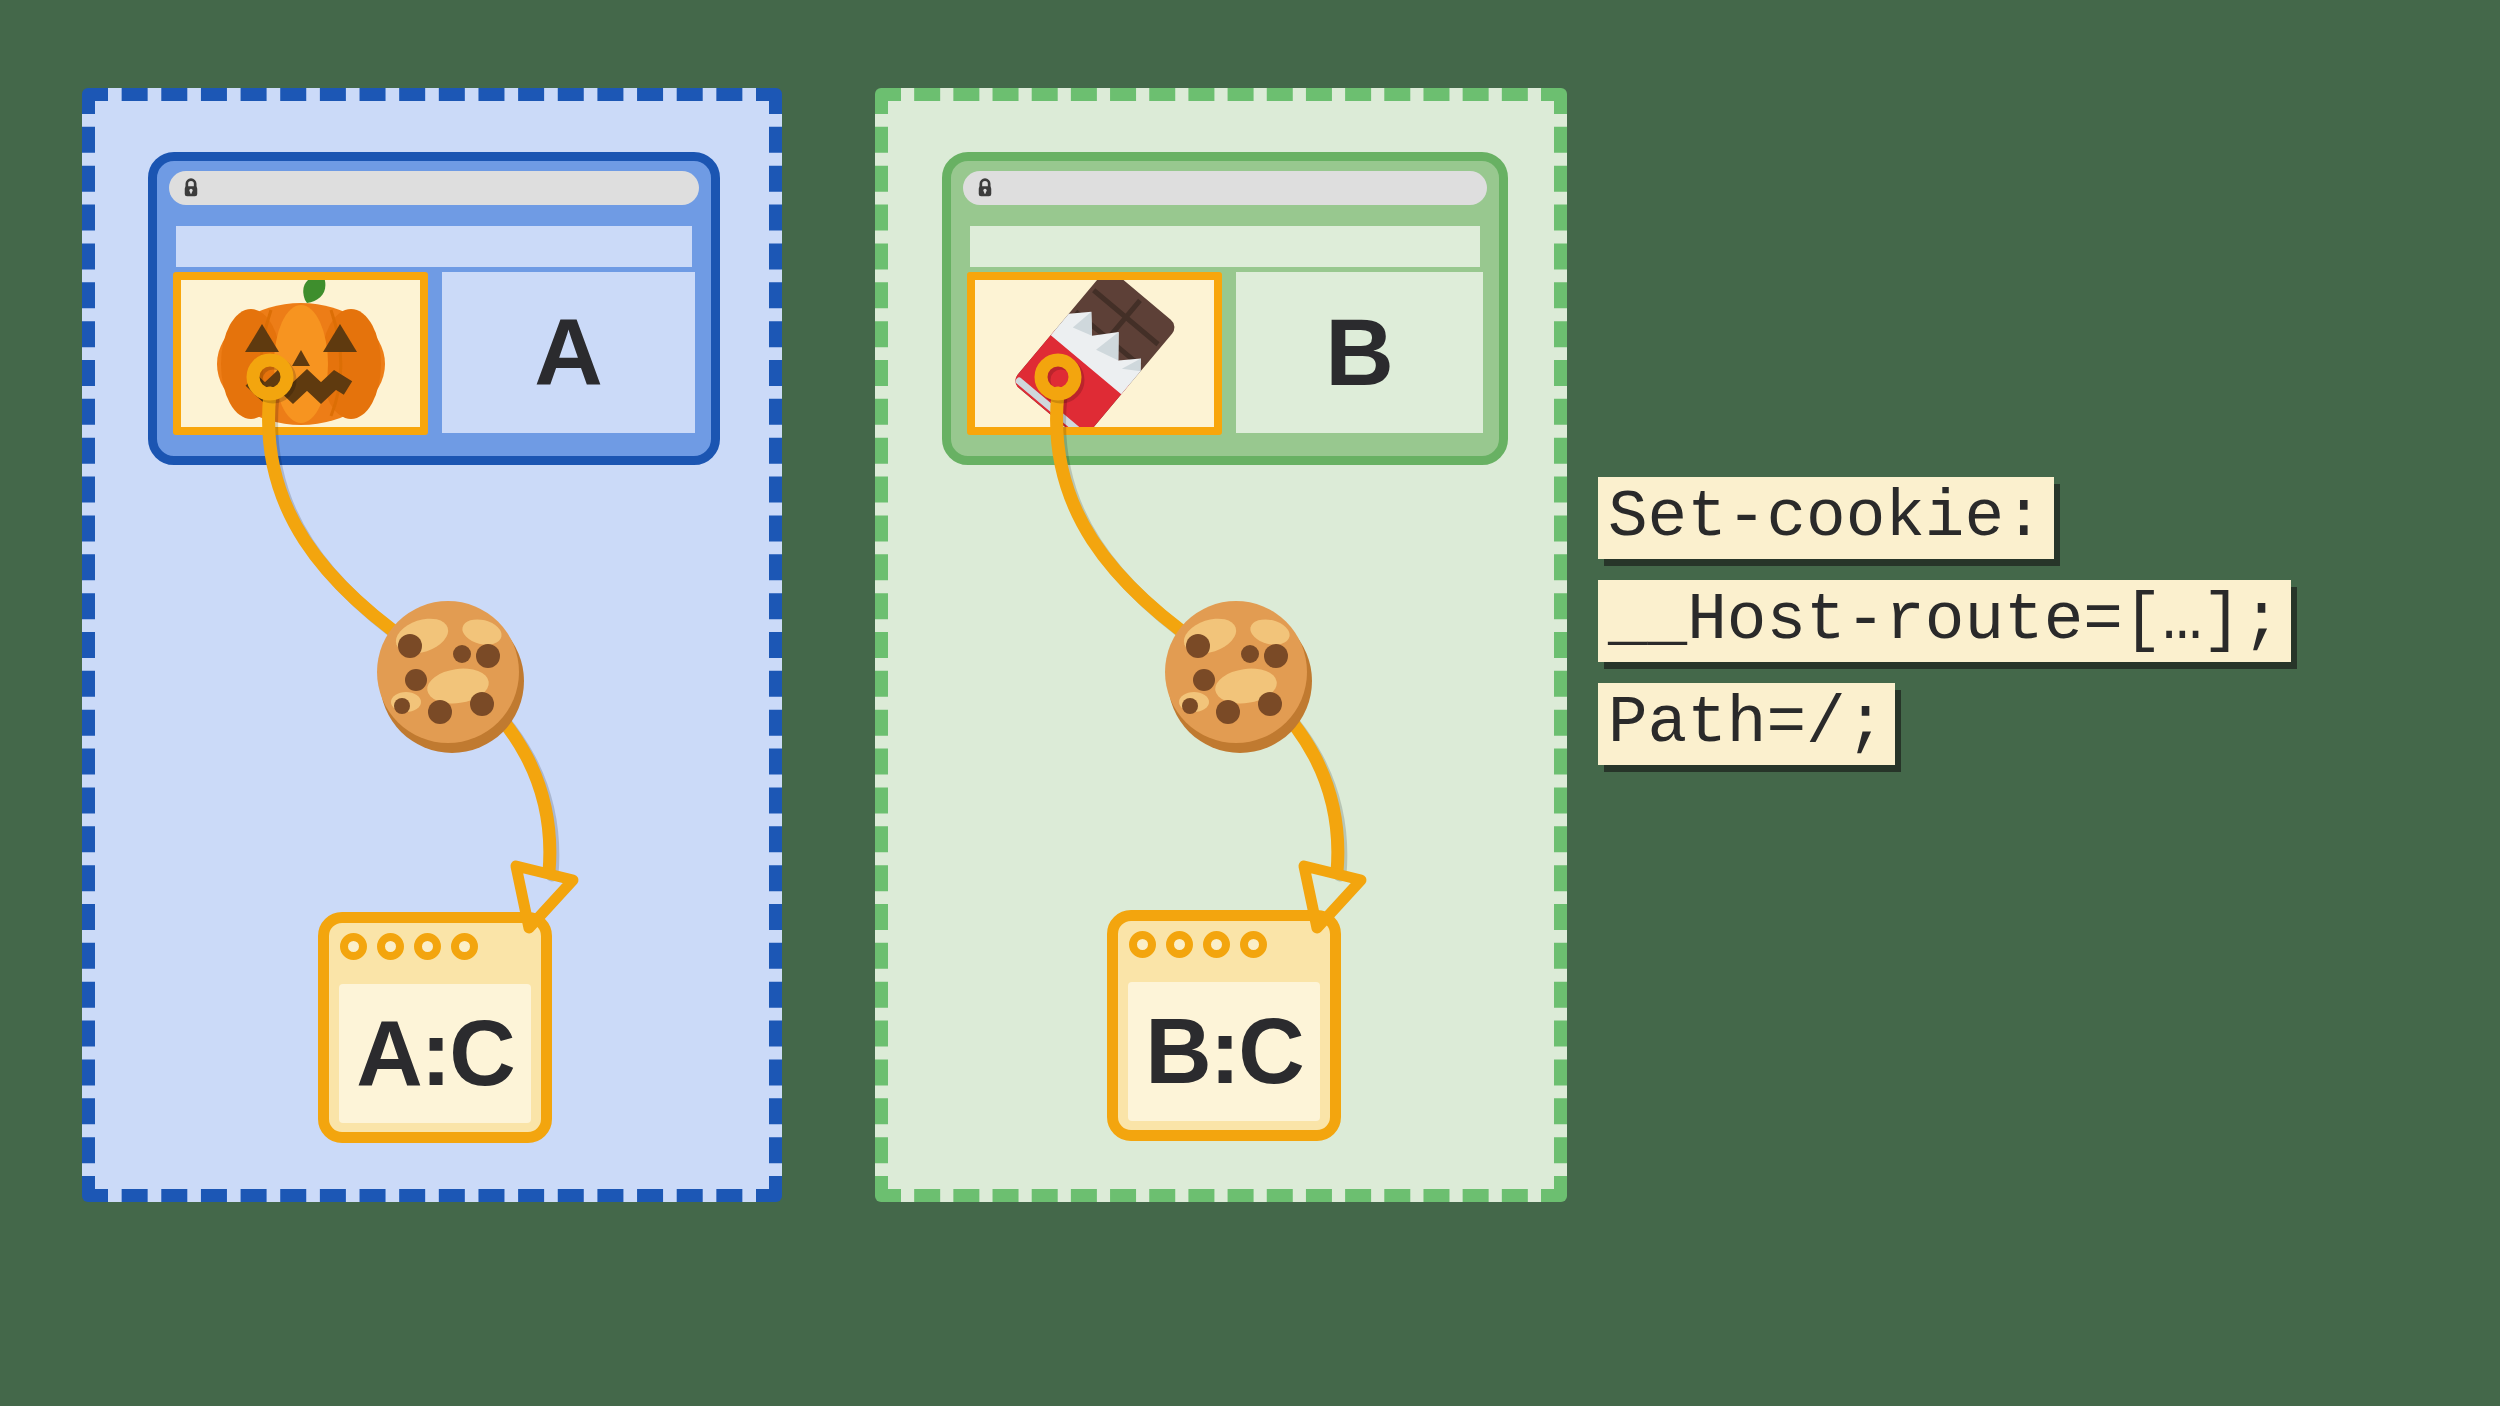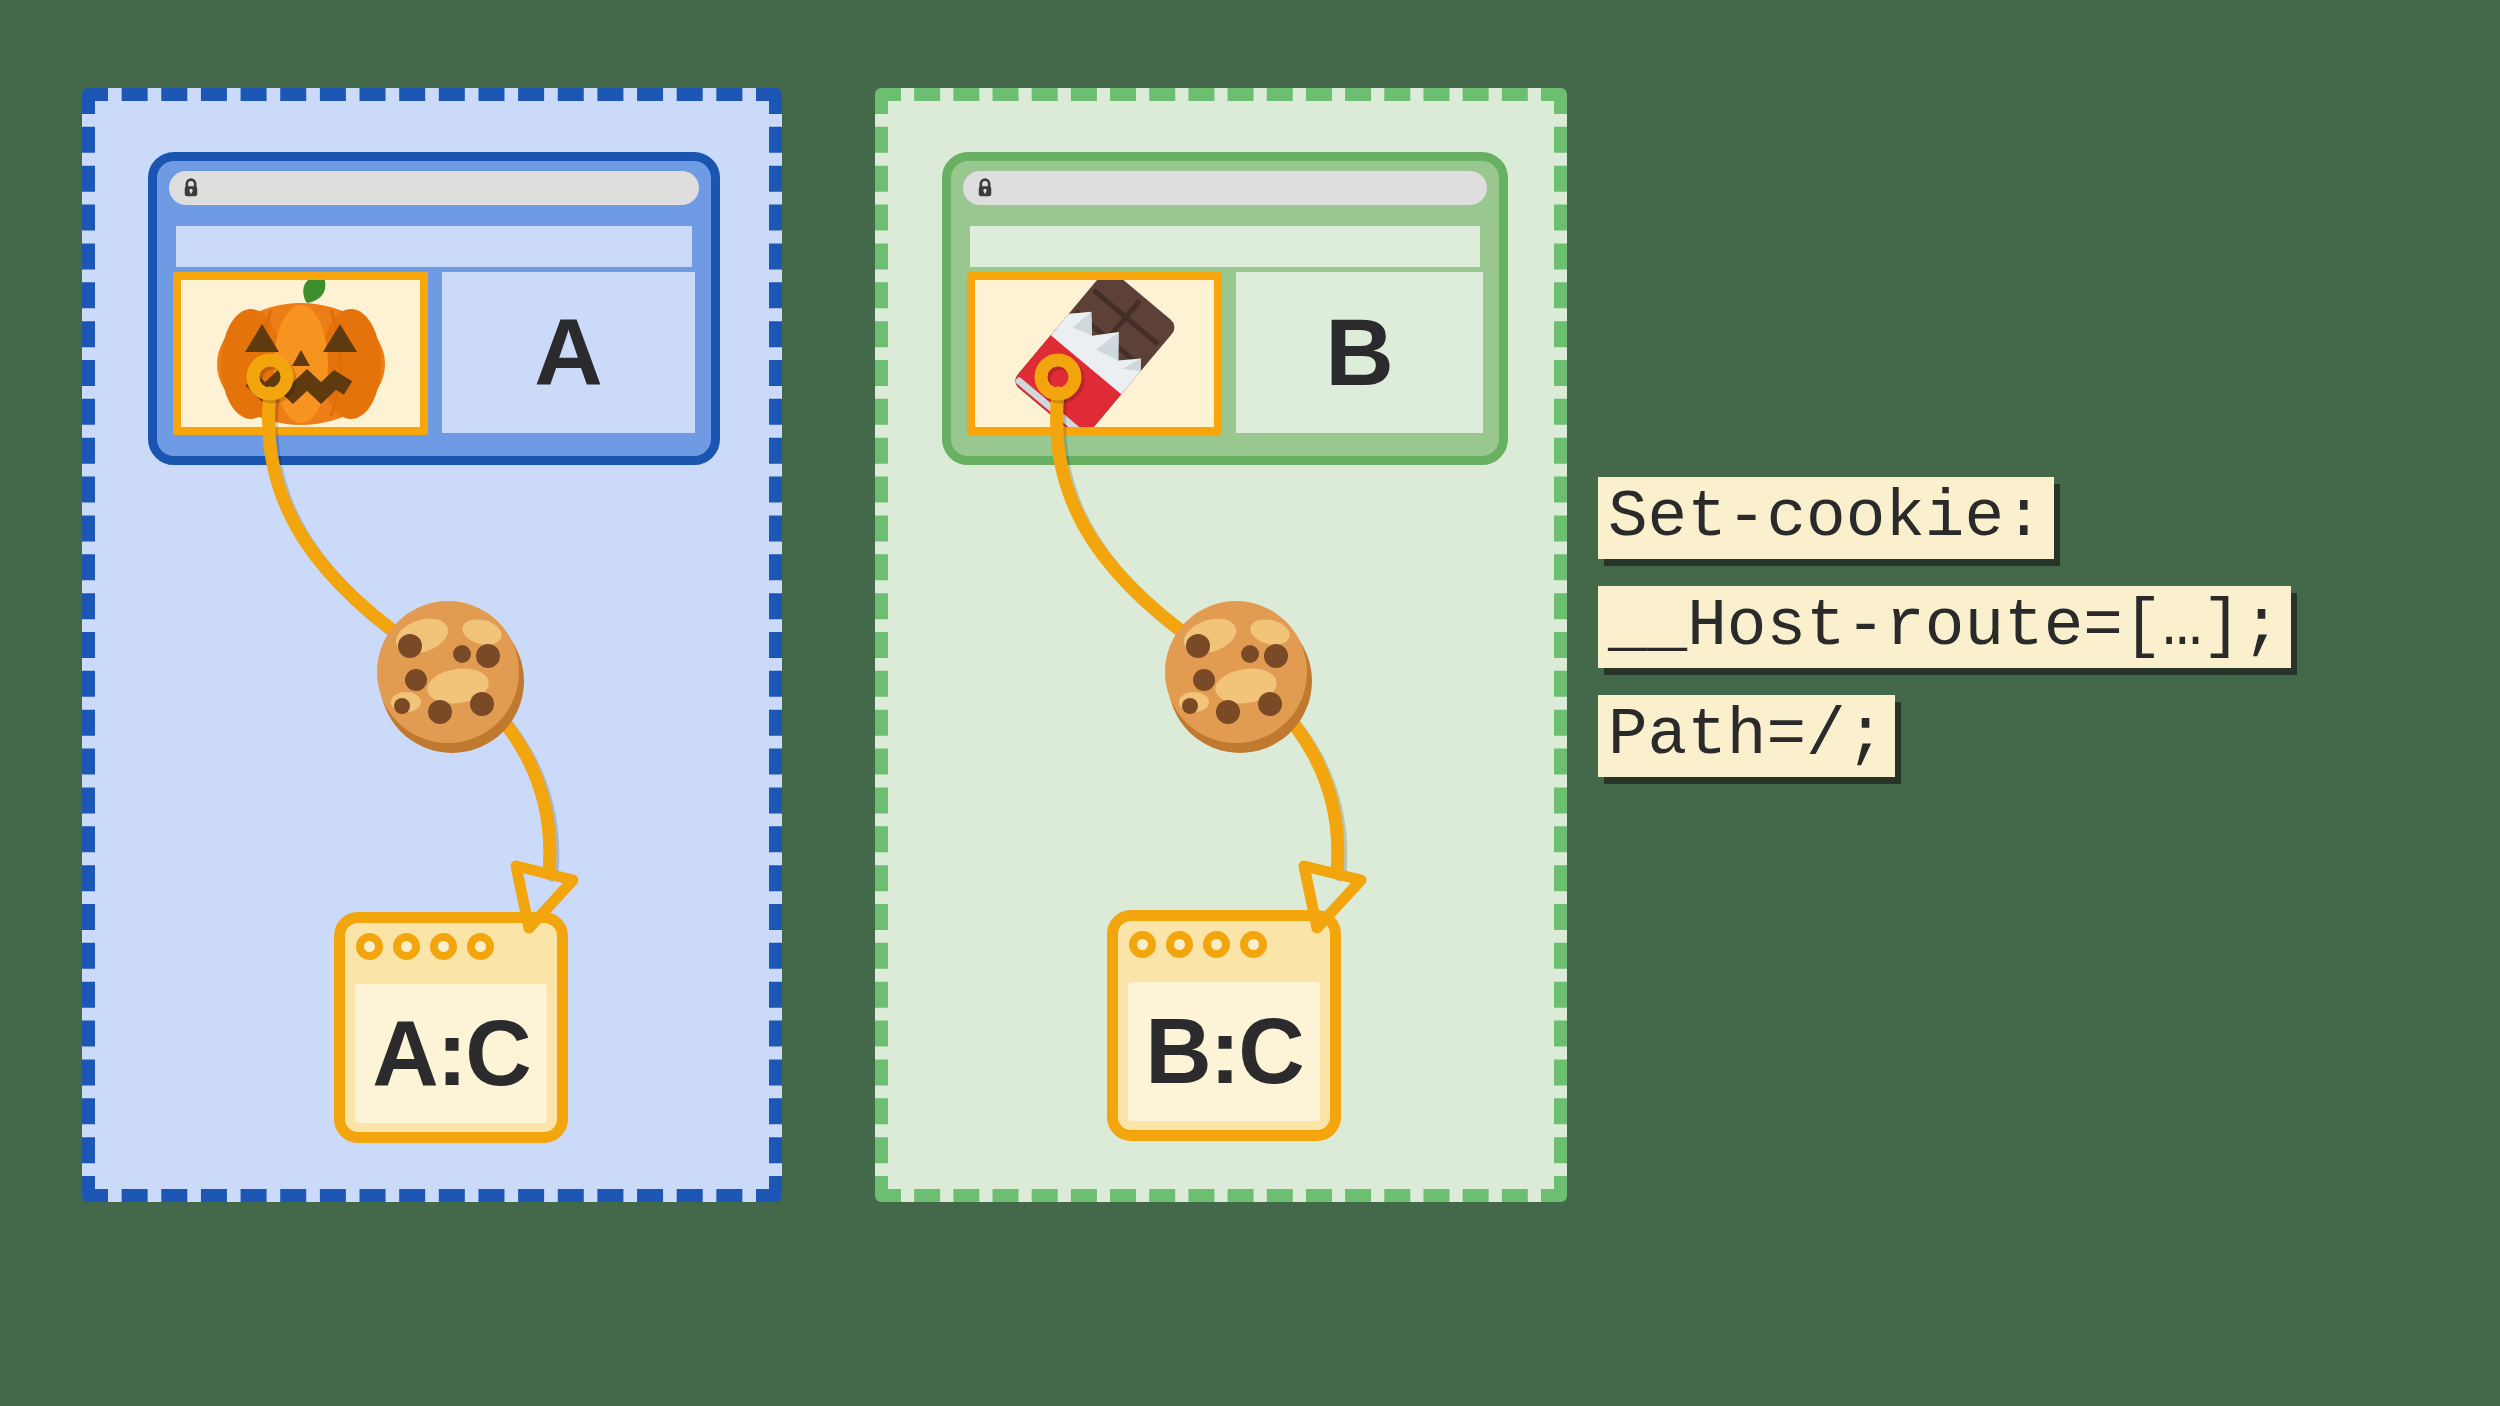--- a/index.html
+++ b/index.html
@@ -31,35 +31,35 @@
               border:8px solid #F8A60C;border-radius:3px;background:#FDF3D4;
               display:flex;align-items:center;justify-content:center;overflow:hidden;}
   .site-box{flex:1;height:161px;display:flex;align-items:center;justify-content:center;
             font-weight:bold;font-size:95px;color:#2B2B2E;}
   .panel.blue .site-box{background:#CBDAF8;}
   .panel.green .site-box{background:#DEEDD9;}
 
   
   .jar{position:absolute;box-sizing:border-box;width:234px;height:231px;
        background:#FAE4A8;border:11px solid #F3A50E;border-radius:24px;}
-  .panel.blue .jar{left:223px;top:811px;margin-left:16px;}
+  .panel.blue .jar{left:223px;top:811px;}
   .panel.green .jar{left:219px;top:809px;padding-left:28px;}
   .jar-dots{position:absolute;top:10px;left:11px;display:flex;gap:10px;}
   .dot{box-sizing:border-box;width:27px;height:27px;border:8px solid #F3A50E;
        border-radius:50%;background:#FBEFC9;}
   .jar-body{position:absolute;left:10px;right:10px;top:61px;bottom:9px;
             background:#FDF4D8;border-radius:4px;
             display:flex;align-items:center;justify-content:center;
             font-weight:bold;font-size:92px;color:#2B2B2E;letter-spacing:-2px;}
 
   
   .code-block{position:absolute;left:1598px;top:477px;}
   .code-line{display:table;white-space:pre;background:#FBF0CE;color:#2A2A2A;
              font-family:"Liberation Mono","DejaVu Sans Mono",monospace;
-             font-size:66px;line-height:78px;padding:2px 10px;margin-bottom:27px;
+             font-size:66px;line-height:78px;padding:2px 10px;margin-bottom:21px;
              box-shadow:6px 7px 0 rgba(20,20,20,0.60);}
   .code-line.bold{font-weight:bold;}
 
   
   #overlay{position:absolute;left:0;top:0;width:2500px;height:1406px;
            pointer-events:none;z-index:5;}
 </style>
 </head>
 <body>
 

